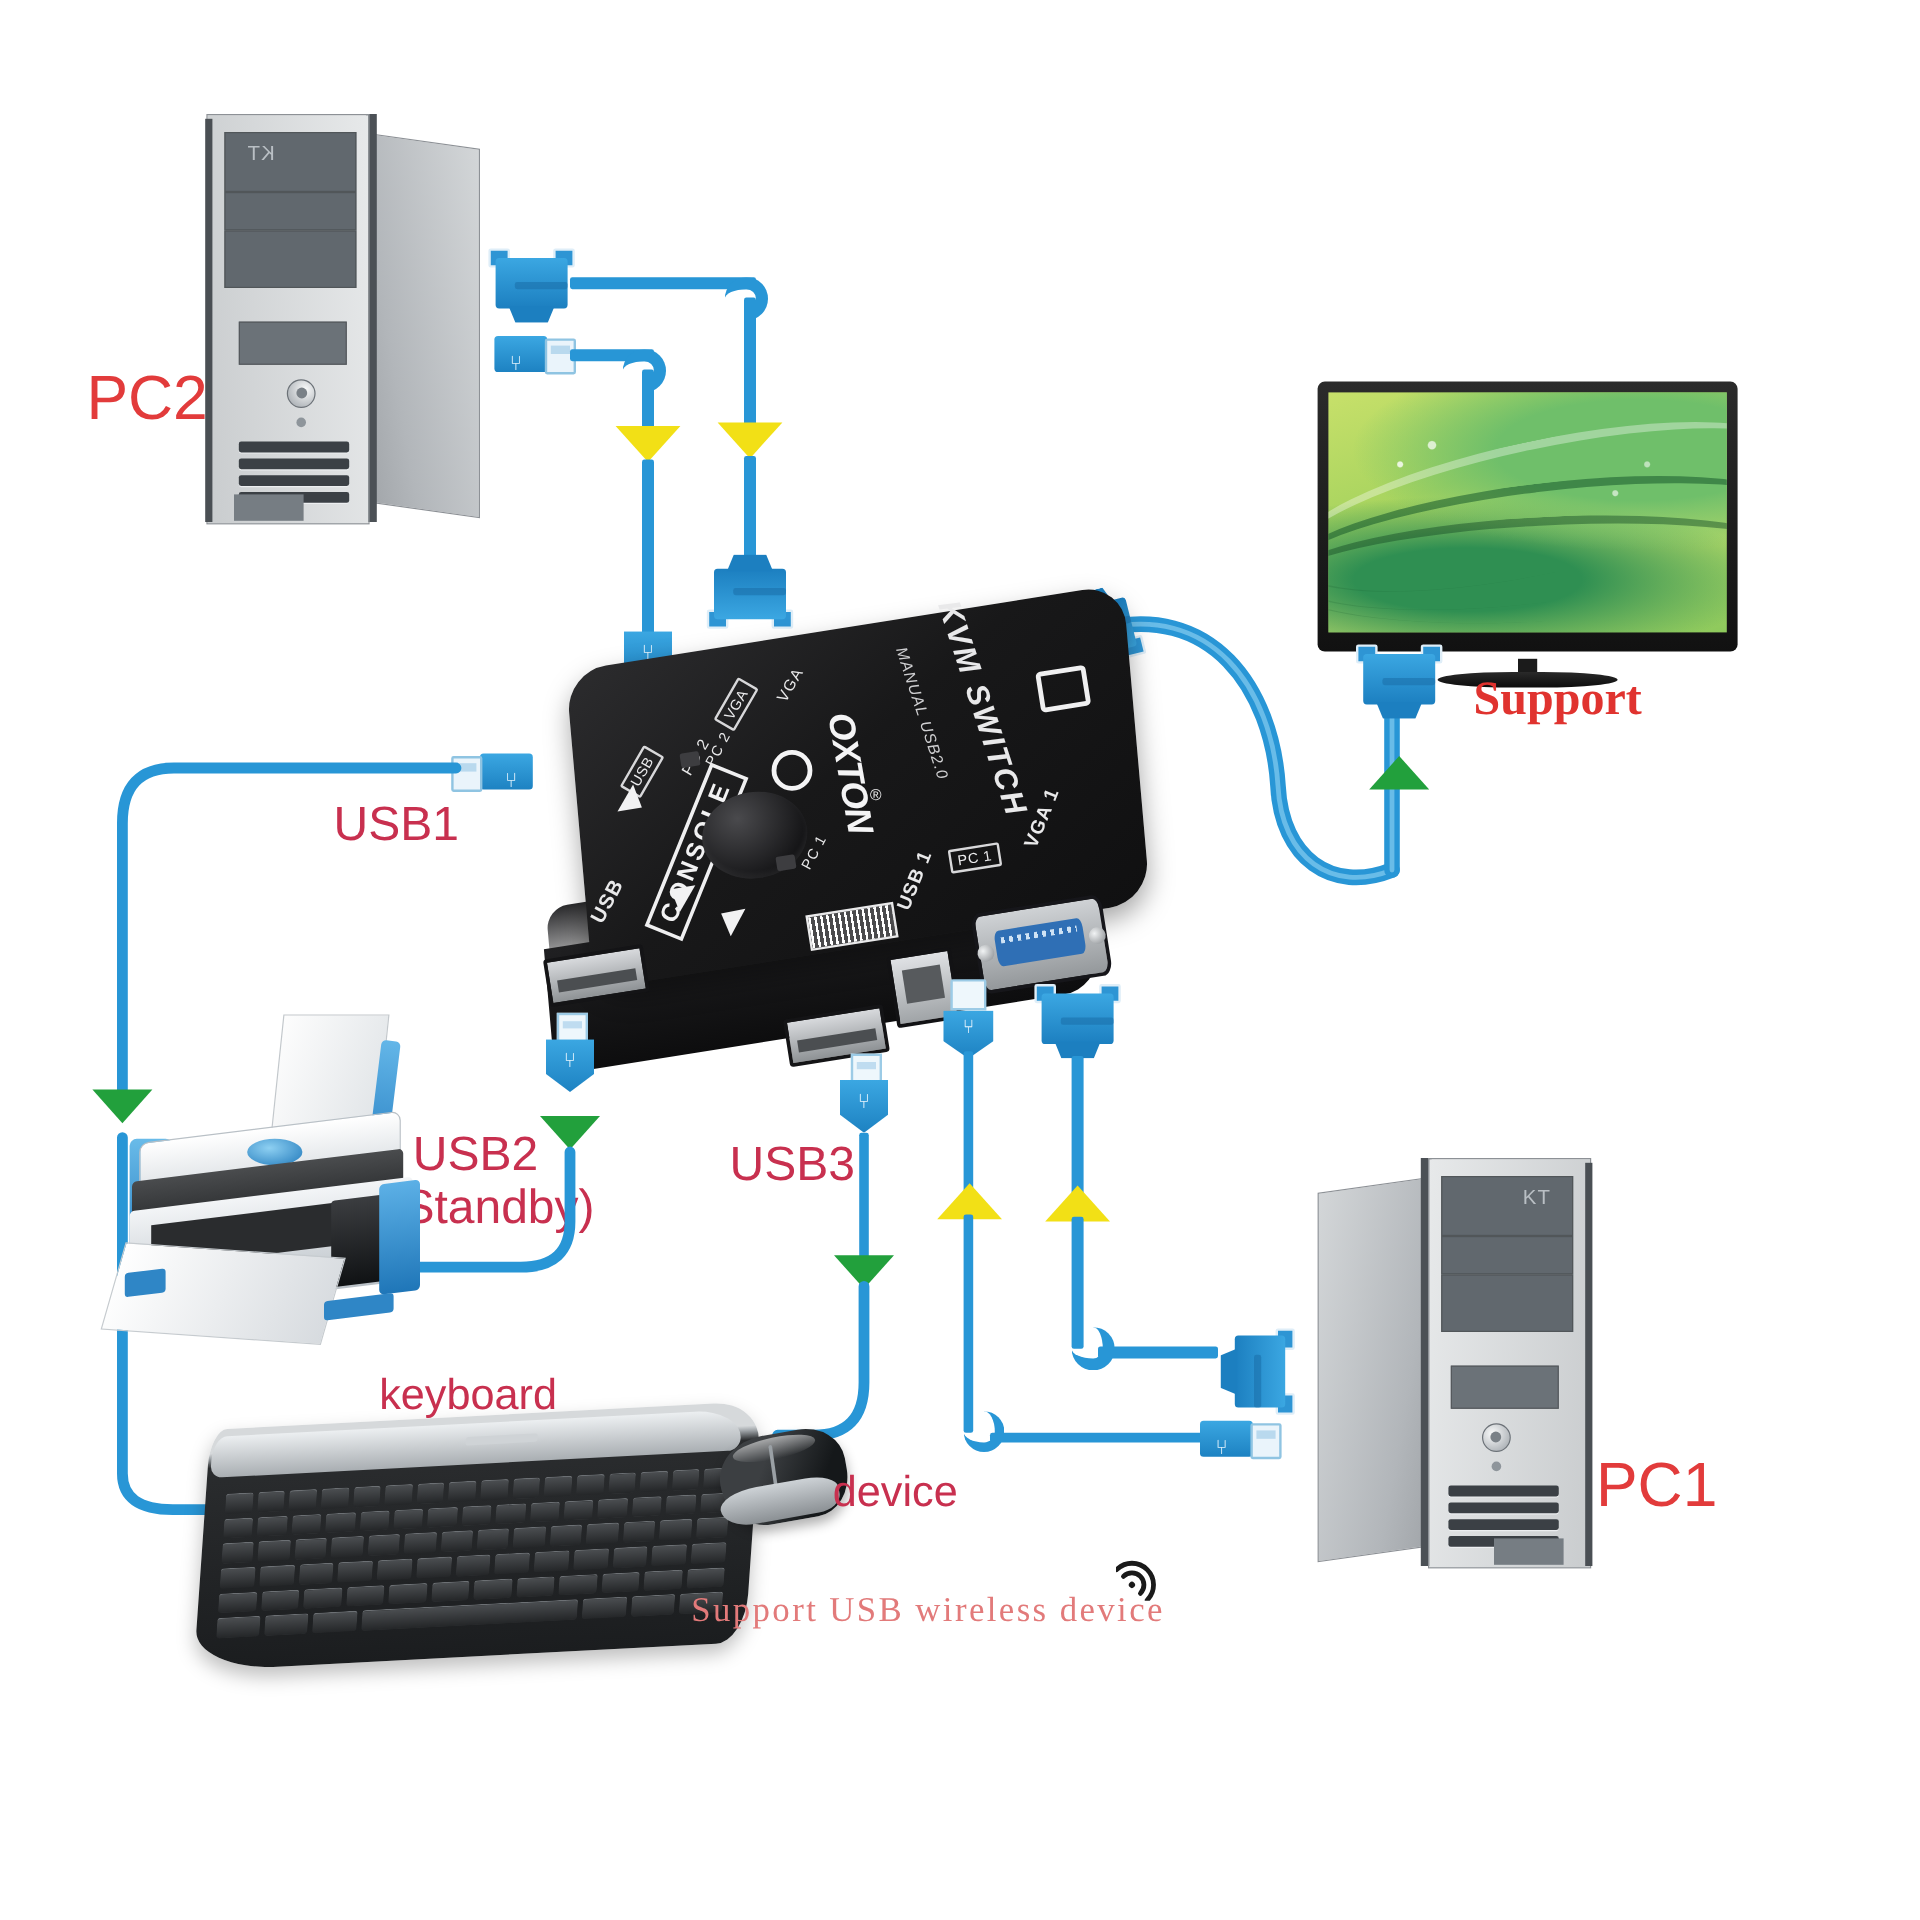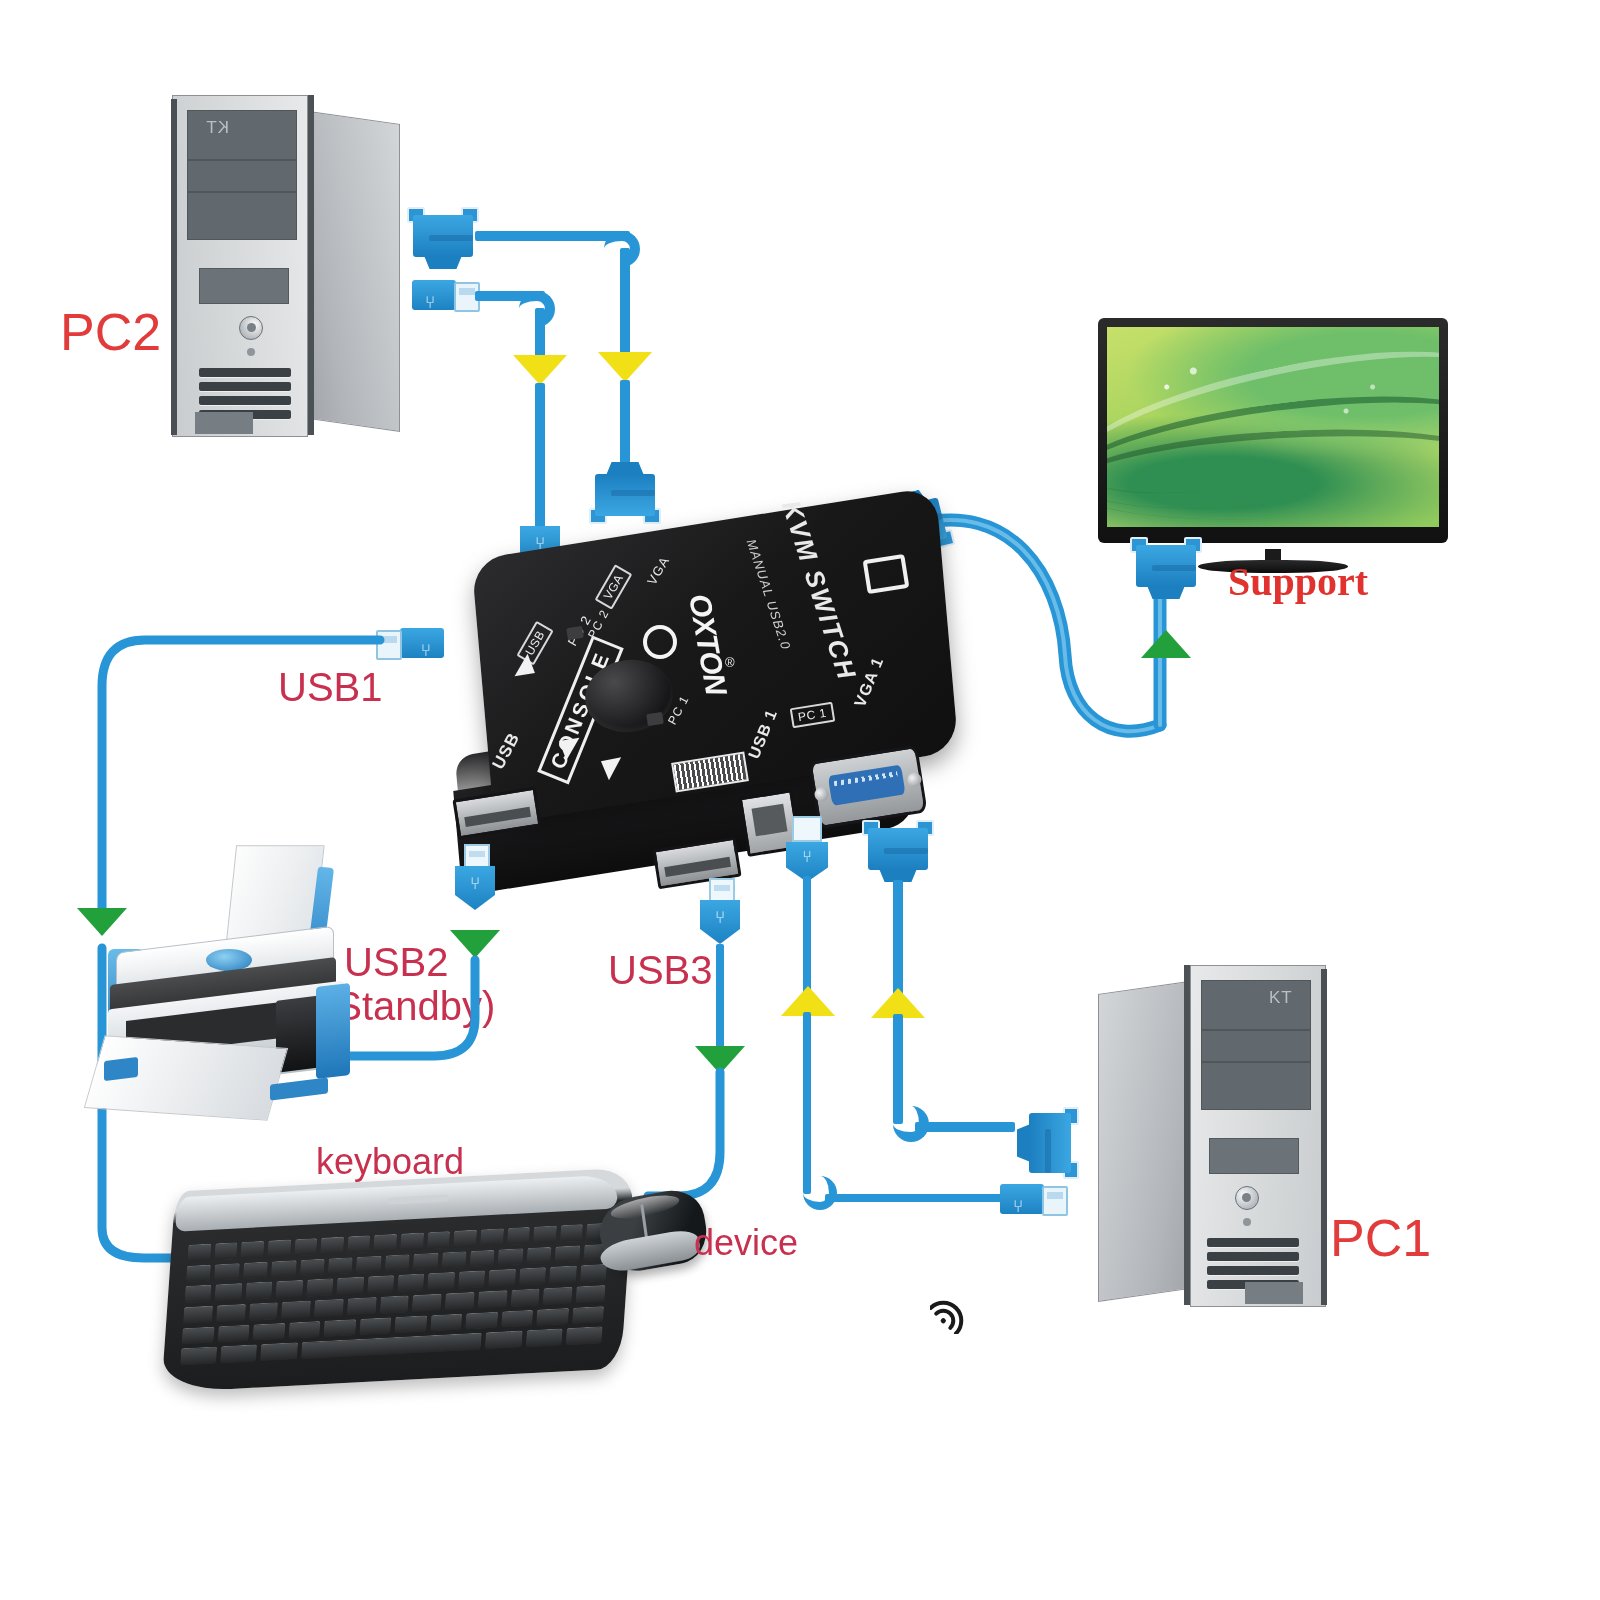--- a/index.html
+++ b/index.html
@@ -426,21 +426,21 @@
       <div class="led"></div>
       <div class="vent" style="top:272px"></div>
       <div class="vent" style="top:286px"></div>
       <div class="vent" style="top:300px"></div>
       <div class="vent" style="top:314px"></div>
       <div class="kt">KT</div>
       <div class="foot"></div>
     </div>
     <div class="rightedge"></div>
   </div>
-  <div class="abs lbl lbl-lg" style="left:60px;top:302px">PC2</div>
+  <div class="abs lbl lbl-lg" style="left:72px;top:302px">PC2</div>
 
   <div class="vga abs" style="left:405px;top:205px;width:76px;height:66px;">
     <div class="lug l"></div>
     <div class="lug r"></div>
     <div class="body">
         <div class="slot"></div>
       </div>
     <div class="trap"></div>
   </div>
   <div class="abs cab-h" style="left:475px;top:231px;width:155px;"></div>
@@ -780,14 +780,15 @@
     <div class="tip"></div>
   </div>
 
   <svg id="wifi" viewBox="0 0 52 52">
     <g transform="rotate(45 26 26)" fill="none" stroke="#1a1a1a" stroke-linecap="round">
       <circle cx="26" cy="44" r="2.6" fill="#1a1a1a" stroke="none"></circle>
       <path d="M 16 44 A 10 10 0 0 1 36 44" stroke-width="4"></path>
       <path d="M 8 44 A 18 18 0 0 1 44 44" stroke-width="4"></path>
     </g>
   </svg>
+  <div class="abs lbl-mono" style="left:576px;top:1326px">Support USB wireless device</div>
 
 </div>
 
 </body></html>

